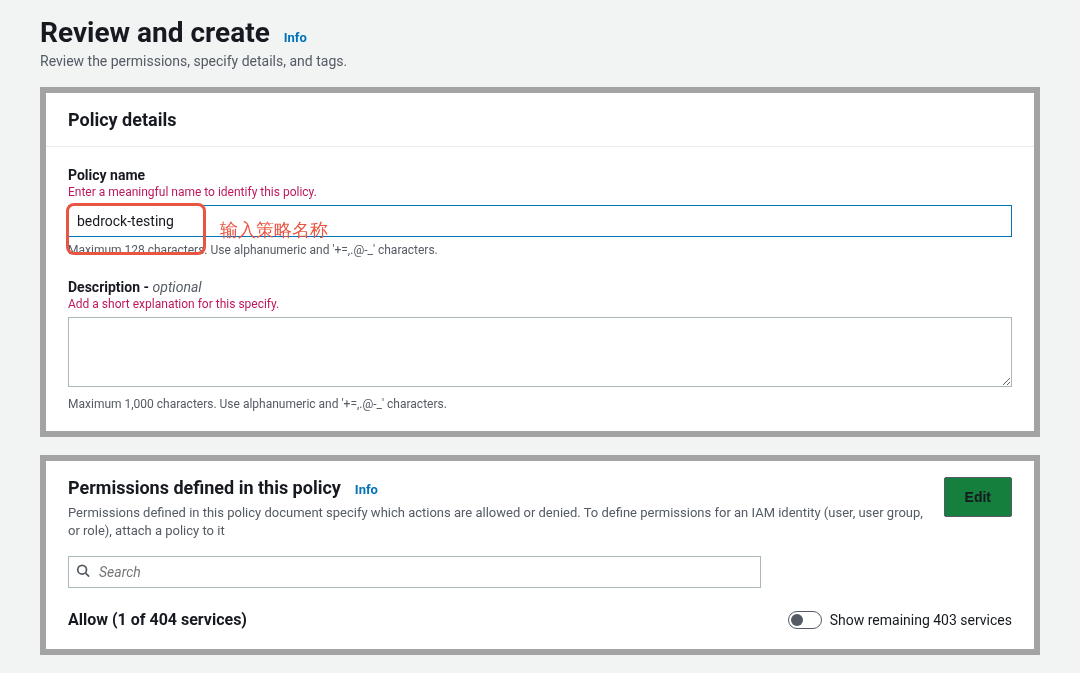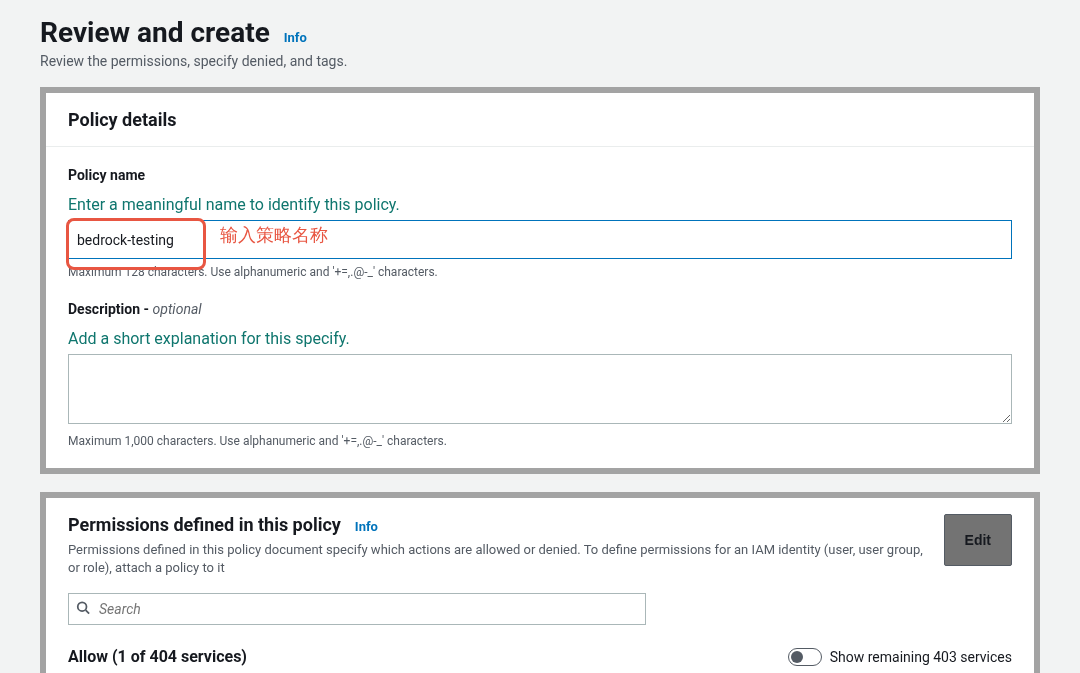--- a/index.html
+++ b/index.html
@@ -61,31 +61,31 @@
     .field-group {
       margin-bottom: 22px;
       position: relative;
     }
     .field-label {
       font-size: 14px;
       font-weight: 700;
       color: #16191f;
     }
     .field-hint {
-      font-size: 16px;
-      color: #0f766e;
-      margin-top: 12px;
+      font-size: 12px;
+      color: #be185d;
+      margin-top: 2px;
     }
     .field-input-wrapper {
       position: relative;
       margin-top: 6px;
     }
     .text-input {
       width: 100%;
-      height: 39px;
+      height: 32px;
       padding: 4px 8px;
       border: 1px solid #0073bb;
       font-size: 14px;
       color: #16191f;
       font-family: inherit;
     }
     .textarea-input {
       width: 100%;
       height: 70px;
       padding: 4px 8px;
@@ -111,21 +111,21 @@
       left: -2px;
       border: 3px solid #e85642;
       border-radius: 8px;
       width: 140px;
       height: 52px;
       pointer-events: none;
     }
     .annotation-text {
       position: absolute;
       left: 152px;
-      top: 3px;
+      top: 13px;
       color: #e85642;
       font-size: 18px;
       pointer-events: none;
     }
     .perms-header {
       padding: 16px 22px 10px 22px;
       display: flex;
       justify-content: space-between;
       align-items: flex-start;
     }
@@ -134,36 +134,36 @@
     }
     .perms-desc {
       color: #545b64;
       font-size: 13px;
       margin-top: 6px;
       max-width: 860px;
       line-height: 1.4;
     }
     .edit-btn {
       border: 1px solid #545b64;
-      background: #737373;
-      padding: 17px 20px;
+      background: #15803d;
+      padding: 11px 20px;
       font-size: 14px;
       font-weight: 700;
       color: #16191f;
       cursor: pointer;
       border-radius: 2px;
       white-space: nowrap;
     }
     .perms-body {
       padding: 6px 22px 20px 22px;
     }
     .search-wrapper {
       position: relative;
       margin-bottom: 22px;
-      width: 578px;
+      width: 693px;
     }
     .search-icon {
       position: absolute;
       left: 8px;
       top: 50%;
       transform: translateY(-50%);
       color: #545b64;
     }
     .search-input {
       width: 100%;
@@ -215,21 +215,21 @@
   </style>
 </head>
 <body>
 
 <div class="page-wrapper">
   <div class="page-header">
     <div>
       <span class="page-title">Review and create</span>
       <span class="info-link">Info</span>
     </div>
-    <div class="page-subtitle">Review the permissions, specify denied, and tags.</div>
+    <div class="page-subtitle">Review the permissions, specify details, and tags.</div>
   </div>
 
   <div class="panel">
     <div class="panel-header">
       <div class="panel-title">Policy details</div>
     </div>
     <div class="panel-body">
       <div class="field-group">
         <div class="field-label">Policy name</div>
         <div class="field-hint">Enter a meaningful name to identify this policy.</div>

